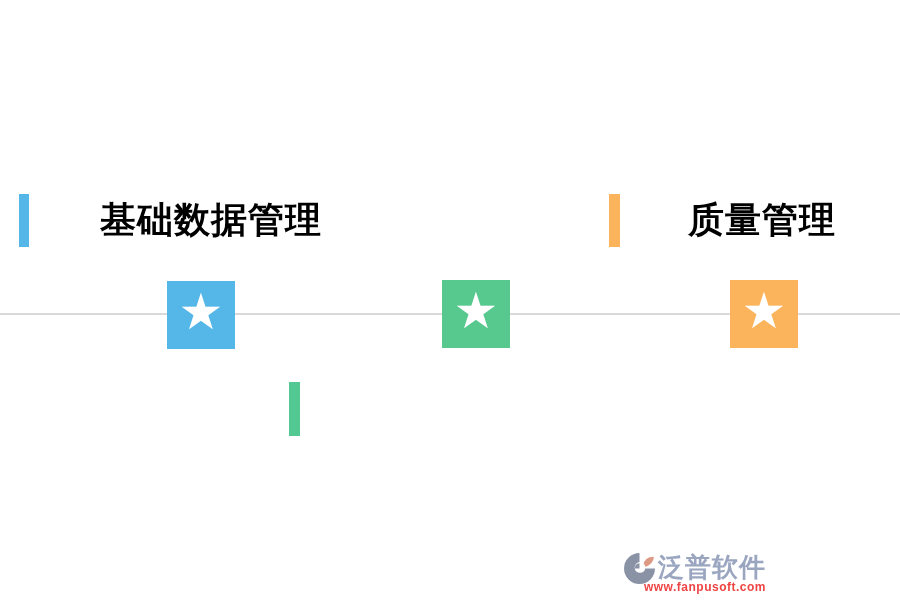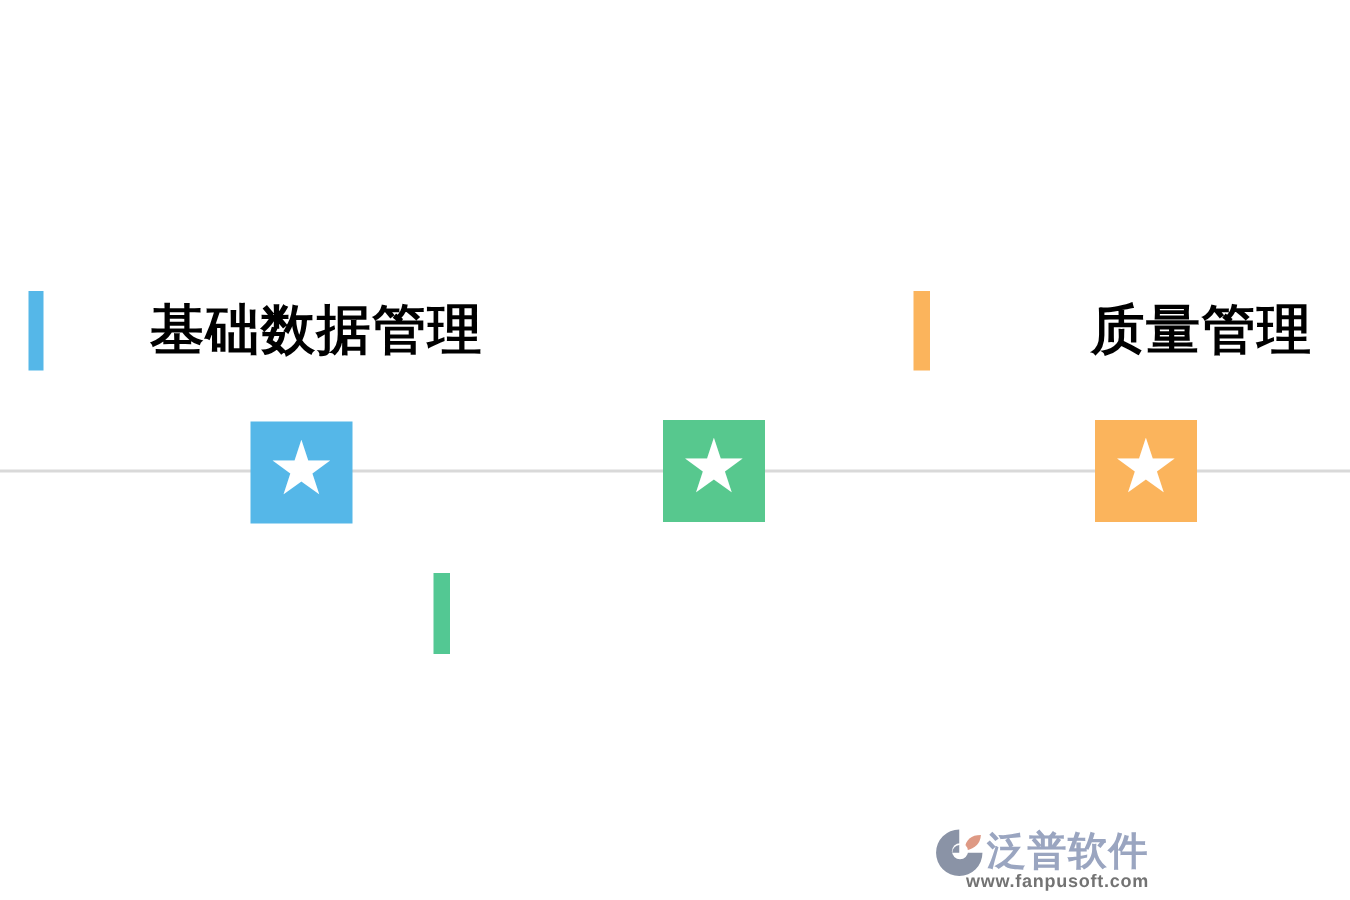--- a/index.html
+++ b/index.html
@@ -38,21 +38,21 @@
     position: absolute;
     font-size: 36px;
     font-weight: 700;
     color: #000000;
     letter-spacing: 1px;
     line-height: 42px;
     white-space: nowrap;
     z-index: 2;
   }
   .label-1 { left: 100px; top: 199px; }
-  .label-2 { left: 727px; top: 199px; text-align: center; }
+  .label-2 { left: 688px; top: 199px; text-align: center; }
   .label-3 { left: 408px; top: 386px; }
   .tile {
     position: absolute;
     width: 68px;
     height: 68px;
     display: flex;
     align-items: center;
     justify-content: center;
     z-index: 1;
   }
@@ -128,16 +128,16 @@
   <div class="footer-logo">
     <div class="footer-top">
       <svg class="logo-mark" viewBox="0 0 32 32">
         <path d="M16 16 L16 1 A15 15 0 1 0 31 16 Z" fill="#8A93A6"></path>
         <path d="M19.5 13.5 Q20.5 4.5 30 4.5 Q29.5 12.5 20.5 14.5 Z" fill="#DE9984"></path>
         <circle cx="16.5" cy="15" r="5.2" fill="#ffffff"></circle>
         <path d="M16 16 L16 11 A5 5 0 0 0 11.5 16 Z" fill="#8A93A6"></path>
       </svg>
       <span class="brand-name" style="color: rgb(154, 165, 192); text-align: center;">泛普软件</span>
     </div>
-    <span class="brand-url" style="color: #737373;">www.fanpusoft.com</span>
+    <span class="brand-url" style="color: #ef4444;">www.fanpusoft.com</span>
   </div>
 
 </div>
 
 </body></html>

